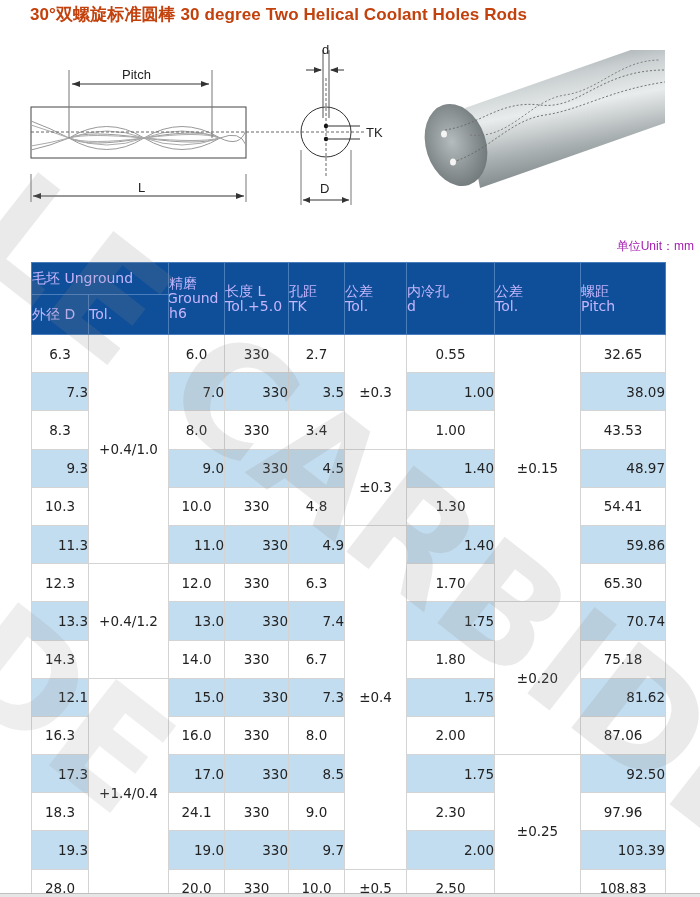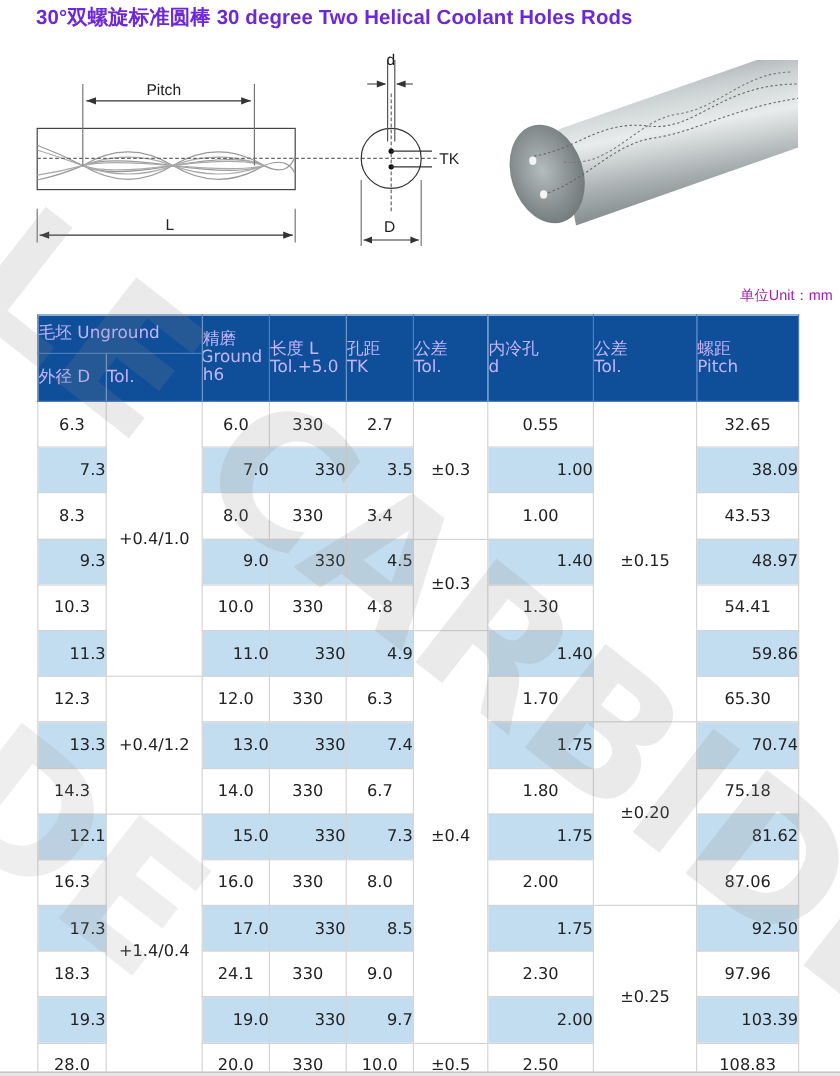--- a/index.html
+++ b/index.html
@@ -2,21 +2,21 @@
 <html><head>
 <meta charset="utf-8">
 <style>
   * { box-sizing: border-box; margin: 0; padding: 0; }
   html, body { width: 700px; height: 897px; background: #ffffff; overflow: hidden; }
   body { position: relative; font-family: "DejaVu Sans", sans-serif; color: #222; }
 
   .title {
     position: absolute; left: 30px; top: 3px;
     font-family: "Liberation Sans", sans-serif; font-weight: bold;
-    font-size: 17px; color: #6d28d9; letter-spacing: 0.1px; white-space: nowrap;
+    font-size: 17px; color: #c2410c; letter-spacing: 0.1px; white-space: nowrap;
   }
 
   .drawing { position: absolute; left: 0; top: 38px; width: 400px; height: 170px; }
   .rod-img { position: absolute; left: 420px; top: 50px; width: 250px; height: 150px; }
 
   .unit {
     position: absolute; right: 6px; top: 238px;
     font-family: Liberation Sans, sans-serif; font-size: 12px; color: #a21caf;
   }
 

